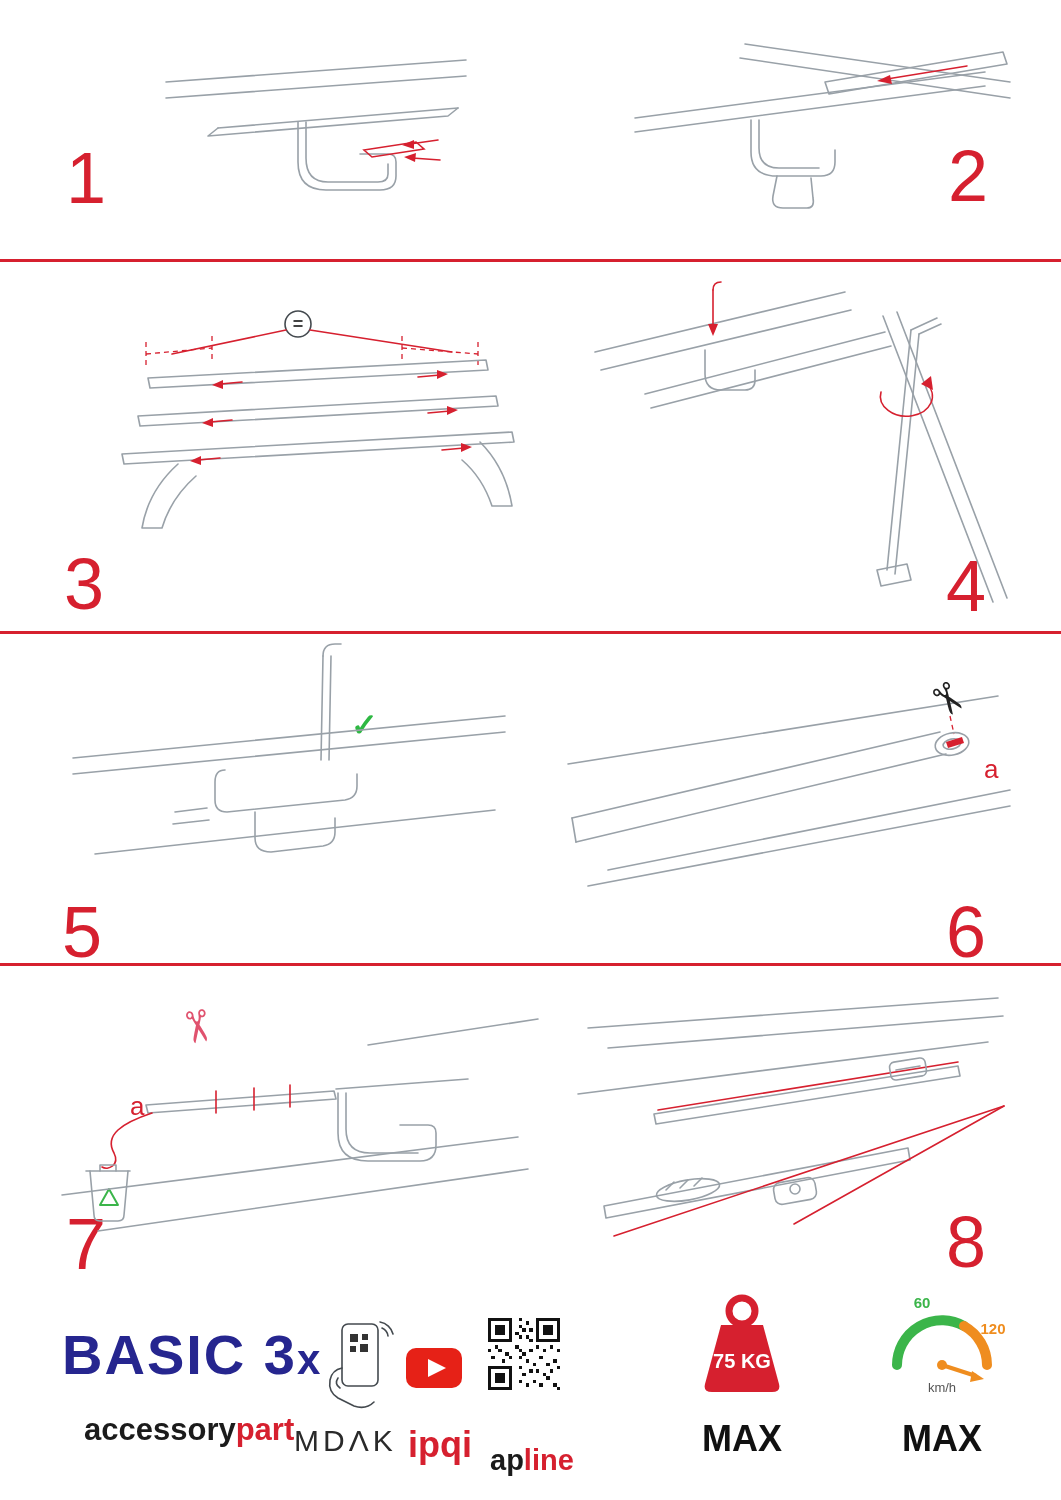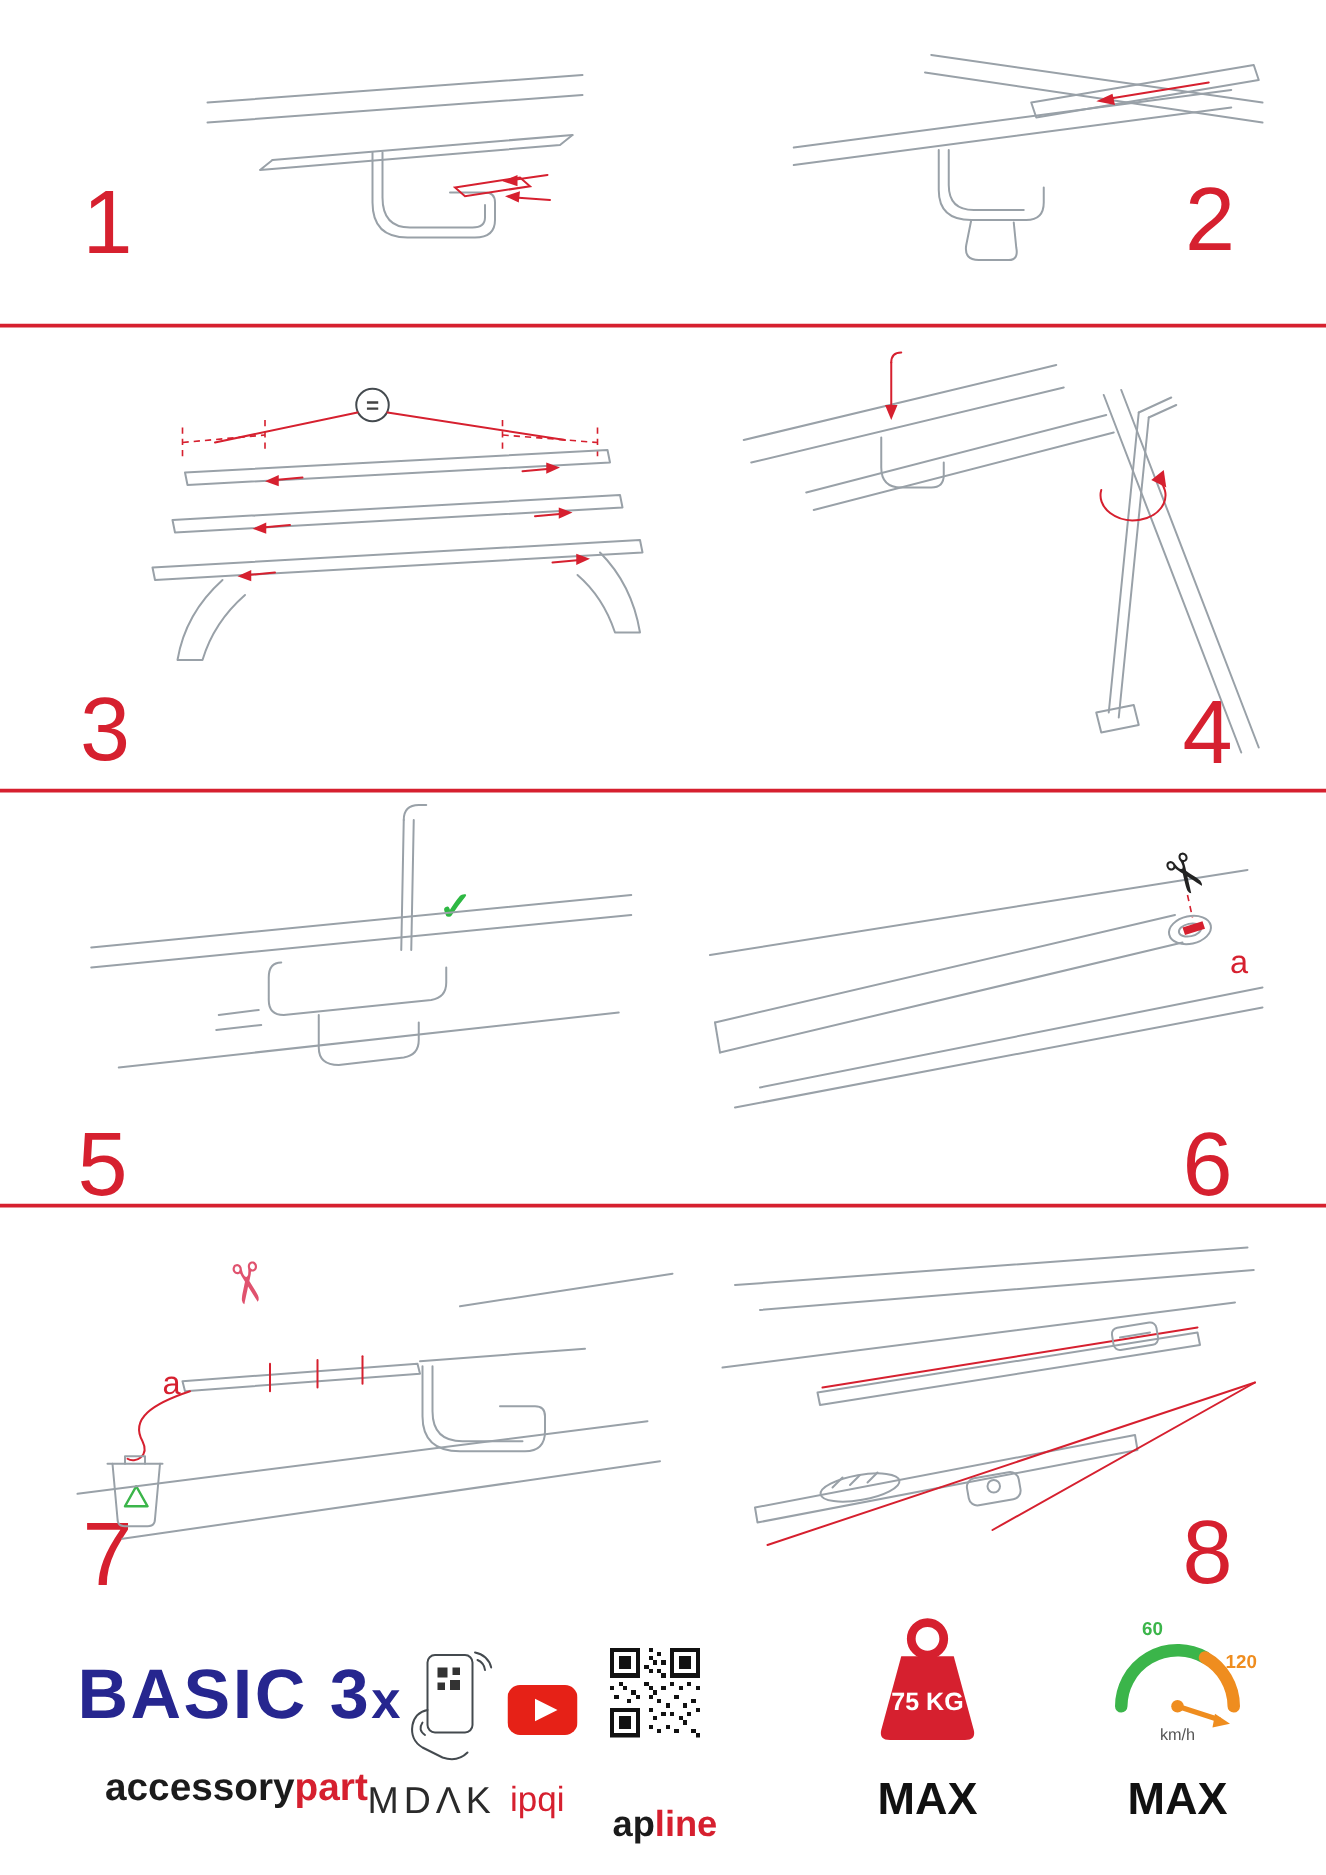--- a/index.html
+++ b/index.html
@@ -24,21 +24,21 @@
   .grn { stroke:#3bb54a; fill:none; stroke-width:2; stroke-linecap:round; stroke-linejoin:round; }
 
   
   .basic { position:absolute; left:62px; top:1322px; color:#26268f; font-weight:700;
            font-size:56px; letter-spacing:2px; }
   .basic .qty { font-size:42px; }
   .brand { position:absolute; left:64px; top:1412px; font-size:31px; font-weight:700; color:#1b1b1b;margin-left:20px; }
   .red   { color:#d6202f; }
   .mdak  { position:absolute; left:294px; top:1424px; font-size:30px; letter-spacing:4px;
            color:#2a2a2a; font-weight:500; }
-  .ipqi  { position:absolute; left:408px; top:1424px; font-size:28px; color:#d6202f; font-weight:400; }
+  .ipqi  { position:absolute; left:408px; top:1424px; font-size:36px; color:#d6202f; font-weight:700; }
   .apline{ position:absolute; left:490px; top:1424px; font-size:29px; font-weight:700; color:#1b1b1b;margin-top:20px; }
   .maxw  { position:absolute; left:676px; top:1418px; width:132px; text-align:center;
            font-size:36px; font-weight:700; color:#111; }
   .maxs  { position:absolute; left:876px; top:1418px; width:132px; text-align:center;
            font-size:36px; font-weight:700; color:#111; }
   svg text { font-family:"Liberation Sans", sans-serif; }
 </style>
 </head>
 <body>
 

